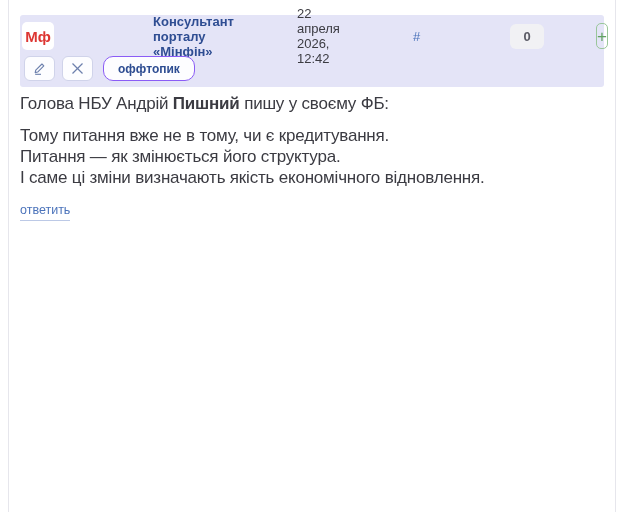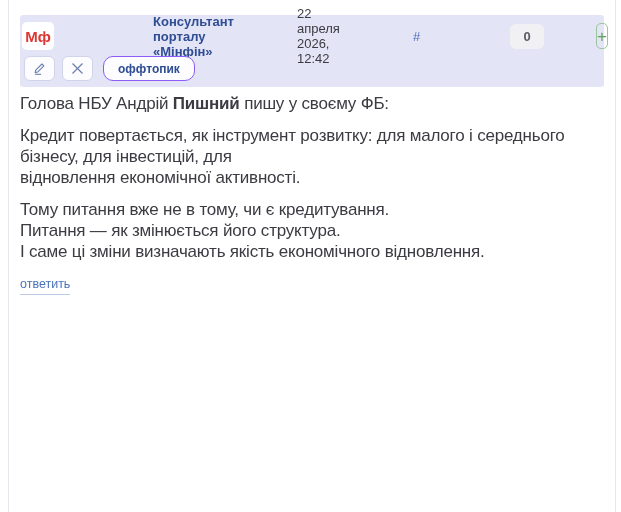--- a/index.html
+++ b/index.html
@@ -90,22 +90,20 @@
               <line x1="1.5" y1="1.5" x2="11.5" y2="11.5" stroke="#6d80ad" stroke-width="1.2"></line>
               <line x1="11.5" y1="1.5" x2="1.5" y2="11.5" stroke="#6d80ad" stroke-width="1.2"></line>
             </svg>
           </button>
           <button class="offtopic">оффтопик</button>
         </div>
       </div>
 
       <div class="body">
         <p><span>Голова НБУ Андрій </span><b>Пишний</b><span> пишу у своєму ФБ:</span></p>
-        <p>Кредит повертається, як інструмент розвитку: для малого і середнього бізнесу, для інвестицій, для
-відновлення економічної активності.</p>
         <p>Тому питання вже не в тому, чи є кредитування.
 Питання — як змінюється його структура.
 І саме ці зміни визначають якість економічного відновлення.</p>
         <a class="reply">ответить</a>
       </div>
 
     </div>
 
   </div>
 </div>

